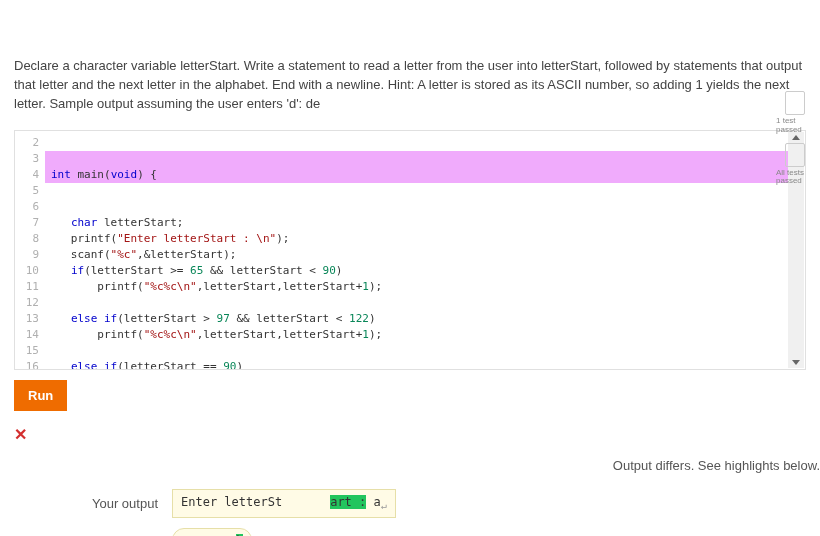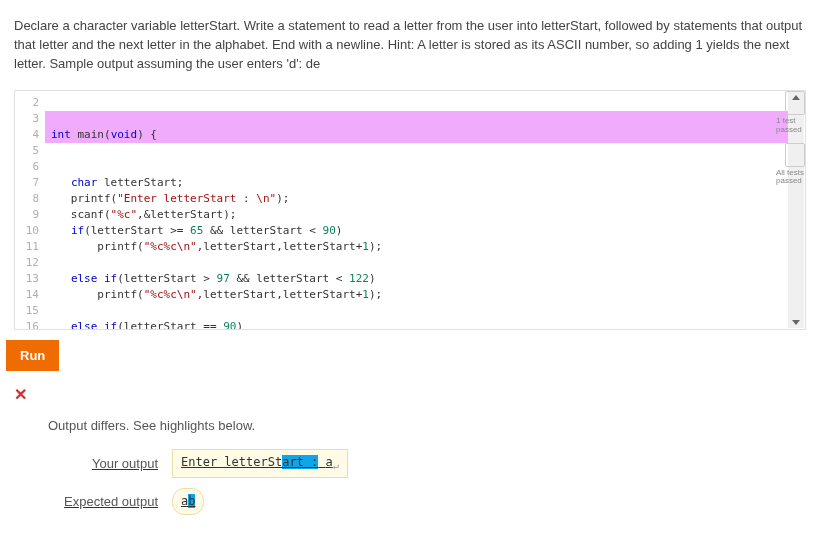--- a/index.html
+++ b/index.html
@@ -1,44 +1,44 @@
 <!DOCTYPE html>
 <html><head>
 <meta charset="utf-8">
 <style>
   * { box-sizing: border-box; margin: 0; padding: 0; }
   body { font-family: Arial, Helvetica, sans-serif; font-size: 13px; color: #333; background: #fff; width: 820px; height: 536px; overflow: hidden; position: relative; }
-  .problem { padding: 17px 14px 8px 14px; line-height: 1.45; color: #444; font-size: 13px; }
+  .problem { padding: 17px 14px 8px 14px; line-height: 1.45; color: #444; font-size: 13px; margin-top: 40px; }
   .editor-wrap { position: relative; margin: 8px 14px 0 14px; }
   .editor { display: flex; border: 1px solid #e0e0e0; background: #fff; height: 240px; overflow: hidden; position: relative; }
   .gutter { background: #fff; color: #b0b0b0; font-family: "Consolas", monospace; font-size: 11px; text-align: right; padding: 4px 6px 4px 4px; line-height: 16px; user-select: none; width: 30px; }
   .code { flex: 1; font-family: "Consolas", monospace; font-size: 11px; line-height: 16px; padding: 4px 4px 4px 6px; white-space: pre; color: #333; overflow: hidden; position: relative; }
   .code .readonly-line { background: #f0abfc; display: block; margin-left: -6px; padding-left: 6px; }
   .kw { color: #0000cc; }
   .str { color: #a31515; }
   .num { color: #098658; }
   .fn { color: #333; }
   .scrollbar { position: absolute; right: 1px; top: 1px; bottom: 1px; width: 16px; background: #f0f0f0; display: flex; flex-direction: column; justify-content: space-between; align-items: center; }
   .scroll-arrow { width: 0; height: 0; border-left: 4px solid transparent; border-right: 4px solid transparent; margin: 3px 0; }
   .scroll-arrow.up { border-bottom: 5px solid #666; }
   .scroll-arrow.down { border-top: 5px solid #666; }
   .sidebar { position: absolute; right: 6px; top: 91px; width: 38px; font-size: 8px; color: #888; }
   .sidebar .badge { border: 1px solid #ccc; border-radius: 2px; width: 20px; height: 24px; margin: 0 auto 2px auto; }
   .sidebar .lbl { text-align: left; margin-bottom: 8px; line-height: 1.1; }
-  .run-btn { margin: 10px 0 0 6px; background: #ef6c00; color: #fff; border: none; padding: 8px 14px; font-size: 13px; font-weight: bold; cursor: pointer; }
+  .run-btn { margin: 10px 0 0 14px; background: #ef6c00; color: #fff; border: none; padding: 8px 14px; font-size: 13px; font-weight: bold; cursor: pointer; }
   .test-result { margin: 14px 0 0 14px; display: flex; align-items: center; gap: 6px; font-size: 14px; color: #555; }
   .x-icon { color: #d32f2f; font-weight: bold; font-size: 16px; }
   .diff-box { margin: 14px 0 0 48px; }
-  .diff-msg { font-size: 13px; color: #555; display: flex; align-items: baseline; gap: 14px; margin-bottom: 16px; }
+  .diff-msg { font-size: 13px; color: #555; display: flex; align-items: baseline; gap: 14px; margin-bottom: 16px; justify-content: flex-end; }
   .legend-link { color: #1976d2; font-size: 12px; }
-  .out-row { display: flex; align-items: center; gap: 14px; margin-bottom: 10px; text-decoration: underline; }
+  .out-row { display: flex; align-items: center; gap: 14px; margin-bottom: 10px; }
   .out-label { width: 110px; text-align: right; font-size: 13px; color: #555; }
   .out-box { background: #fffbe6; border: 1px solid #e6dfa8; padding: 4px 8px; font-family: "Consolas", monospace; font-size: 12px; min-width: 160px; line-height: 1.4; }
   .out-box.small { min-width: 30px; border-radius: 12px; }
-  .hl { background: #0ea5e9; }
+  .hl { background: #22c55e; margin-left: 48px; }
   .nl-mark { color: #999; font-size: 10px; vertical-align: sub; }
 </style>
 </head>
 <body>
 
 
 
 <div class="problem">Declare a character variable letterStart. Write a statement to read a letter from the user into letterStart, followed by statements that output that letter and the next letter in the alphabet. End with a newline. Hint: A letter is stored as its ASCII number, so adding 1 yields the next letter. Sample output assuming the user enters 'd': de</div>
 
 <div class="editor-wrap">

